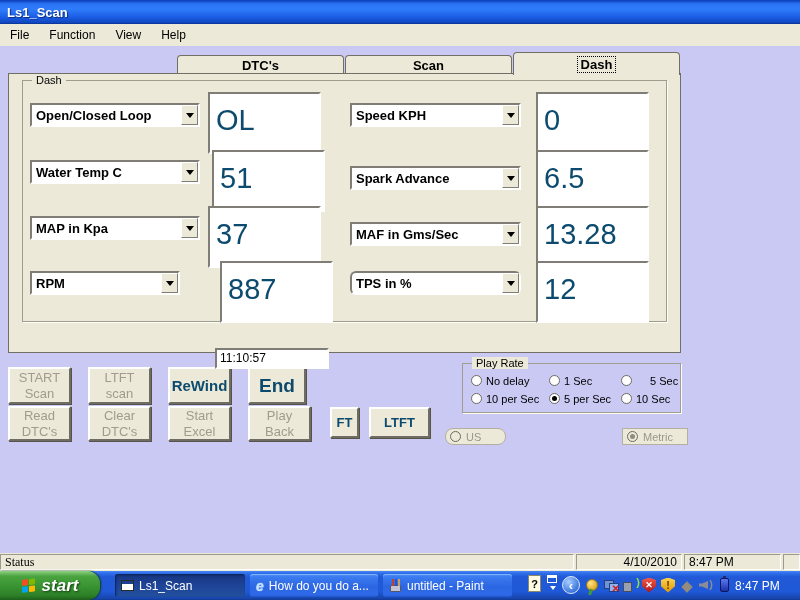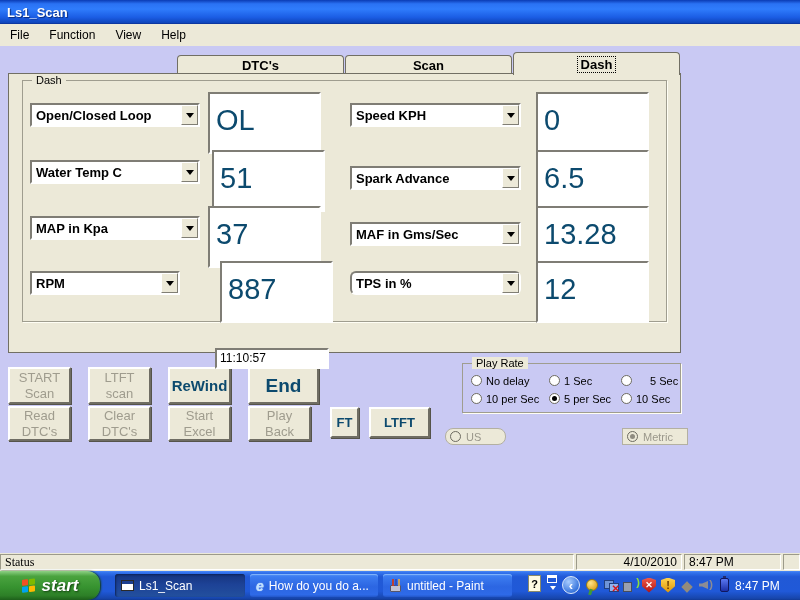--- a/index.html
+++ b/index.html
@@ -219,21 +219,21 @@
     <span class="l1">START</span>
     <span class="l2">Scan</span>
   </div>
   <div class="btn disabled" style="left:88px;top:367px;width:63px;height:37px;">
     <span class="l1">LTFT</span>
     <span class="l2">scan</span>
   </div>
   <div class="btn btn-rewind" style="left:168px;top:367px;width:63px;height:37px;">
     <span>ReWind</span>
   </div>
-  <div class="btn btn-end" style="left:248px;top:367px;width:71px;height:37px;">
+  <div class="btn btn-end" style="left:248px;top:367px;width:58px;height:37px;">
     <span>End</span>
   </div>
 
   <div class="btn disabled" style="left:8px;top:406px;width:63px;height:35px;">
     <span class="l1">Read</span>
     <span class="l2">DTC's</span>
   </div>
   <div class="btn disabled" style="left:88px;top:406px;width:63px;height:35px;">
     <span class="l1">Clear</span>
     <span class="l2">DTC's</span>

